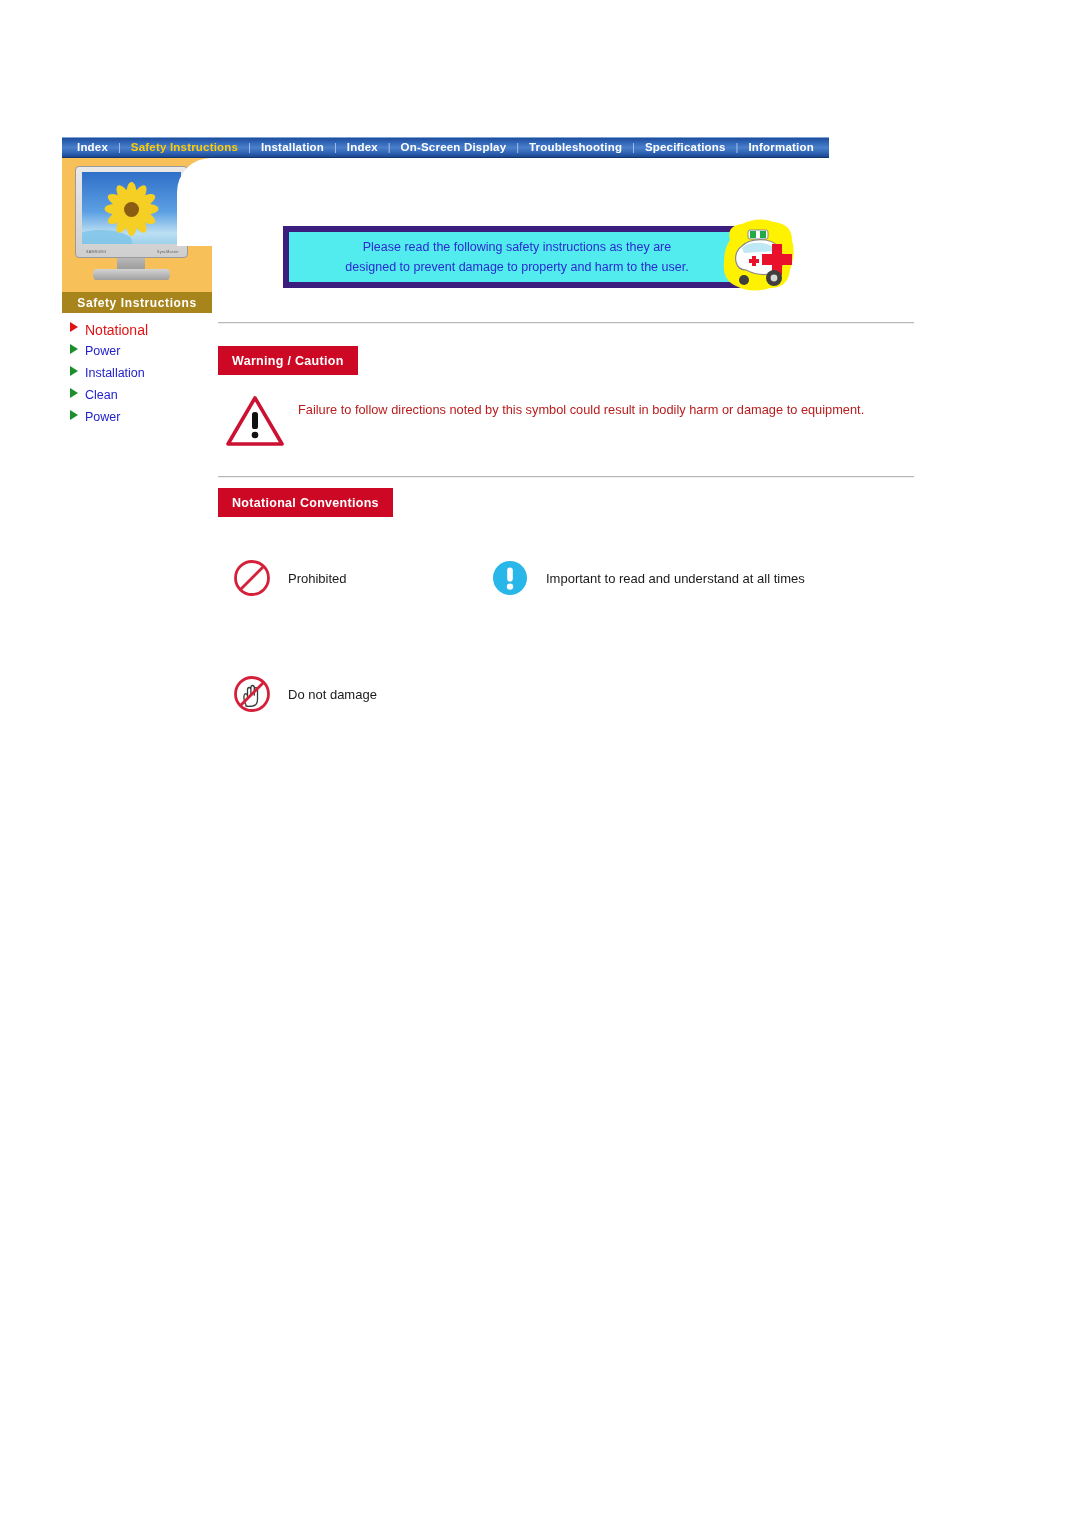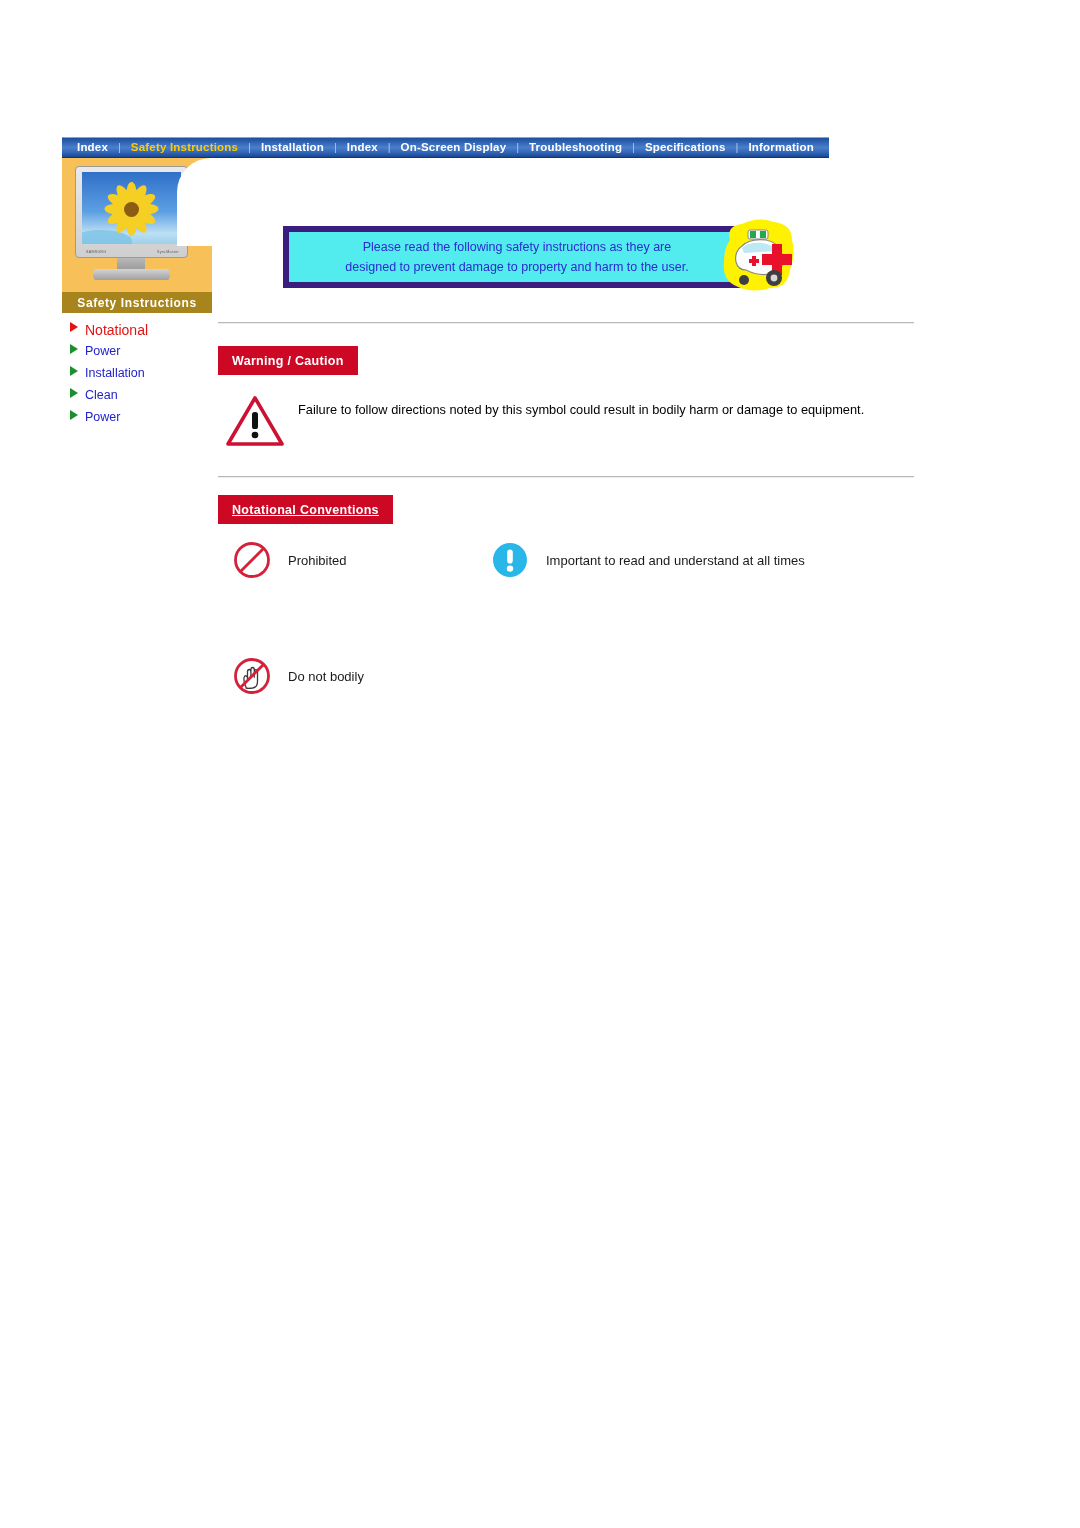--- a/index.html
+++ b/index.html
@@ -294,36 +294,36 @@
   }
   .warn-tri {
     width: 58px;
     height: 52px;
     flex: 0 0 auto;
     position: relative;
     margin-right: 14px;
   }
   .caution-text {
     font-size: 12.8px;
-    color: #000000;
+    color: #b91c1c;
     line-height: 19px;
     padding-top: 5px;
     max-width: 614px;
   }
 
   
   .notational-grid {
     position: absolute;
     left: 14px;
     top: 382px;
     width: 690px;
   }
   .note-row {
     display: flex;
-    align-items: flex-start;
+    align-items: flex-end;
     height: 58px;
   }
   .note-cell {
     display: flex;
     align-items: center;
   }
   .note-cell.left  { width: 258px; flex: 0 0 258px; }
   .note-cell.right { flex: 1 1 auto; }
   .note-icon {
     width: 40px;
@@ -455,21 +455,21 @@
           <path d="M29 3 L56 49 L2 49 Z" fill="#ffffff" stroke="#cc1133" stroke-width="3.6" stroke-linejoin="round"></path>
           <rect x="26" y="17" width="6" height="17" rx="2.6" fill="#111111"></rect>
           <circle cx="29" cy="40" r="3.3" fill="#111111"></circle>
         </svg>
       </div>
       <div class="caution-text">Failure to follow directions noted by this symbol could result in bodily harm or damage to equipment.</div>
     </div>
 
     <div class="rule" style="top:318px;"></div>
 
-    <div class="section-head" style="top:337px;text-decoration:underline;">Notational Conventions</div>
+    <div class="section-head" style="top:330px;">Notational Conventions</div>
 
     <div class="notational-grid">
 
       <div class="note-row">
         <div class="note-cell left">
           <span class="note-icon">
             <svg width="40" height="40" viewBox="0 0 40 40">
               <circle cx="20" cy="20" r="16.5" fill="#ffffff" stroke="#d5203a" stroke-width="2.8"></circle>
               <line x1="9" y1="31" x2="31" y2="9" stroke="#d5203a" stroke-width="2.8"></line>
             </svg>
@@ -497,19 +497,19 @@
             <svg width="40" height="40" viewBox="0 0 40 40">
               <path d="M14 31 q-2.5 -4 -2 -9 q0.4 -2.6 2.2 -2.2 q1.3 0.4 1.3 2.6
                        l0 -6.6 q0 -2.3 1.7 -2.3 q1.7 0 1.7 2.3 l0 5.4 l0 -7.4
                        q0 -2.3 1.7 -2.3 q1.7 0 1.7 2.3 l0 7.4 l0 -5.4
                        q0 -2.1 1.6 -2.1 q1.6 0 1.6 2.1 l0 9.4
                        q0 6 -4.8 6.8 q-4.4 0.6 -6.7 -0.0 z" fill="#ffffff" stroke="#3a3a3a" stroke-width="1.3" stroke-linejoin="round"></path>
               <circle cx="20" cy="20" r="16.5" fill="none" stroke="#d5203a" stroke-width="2.8"></circle>
               <line x1="9" y1="31" x2="31" y2="9" stroke="#d5203a" stroke-width="2.8"></line>
             </svg>
           </span>
-          <span class="note-label">Do not bodily</span>
+          <span class="note-label">Do not damage</span>
         </div>
       </div>
 
     </div>
   </div>
 </div>
 
 </body></html>

